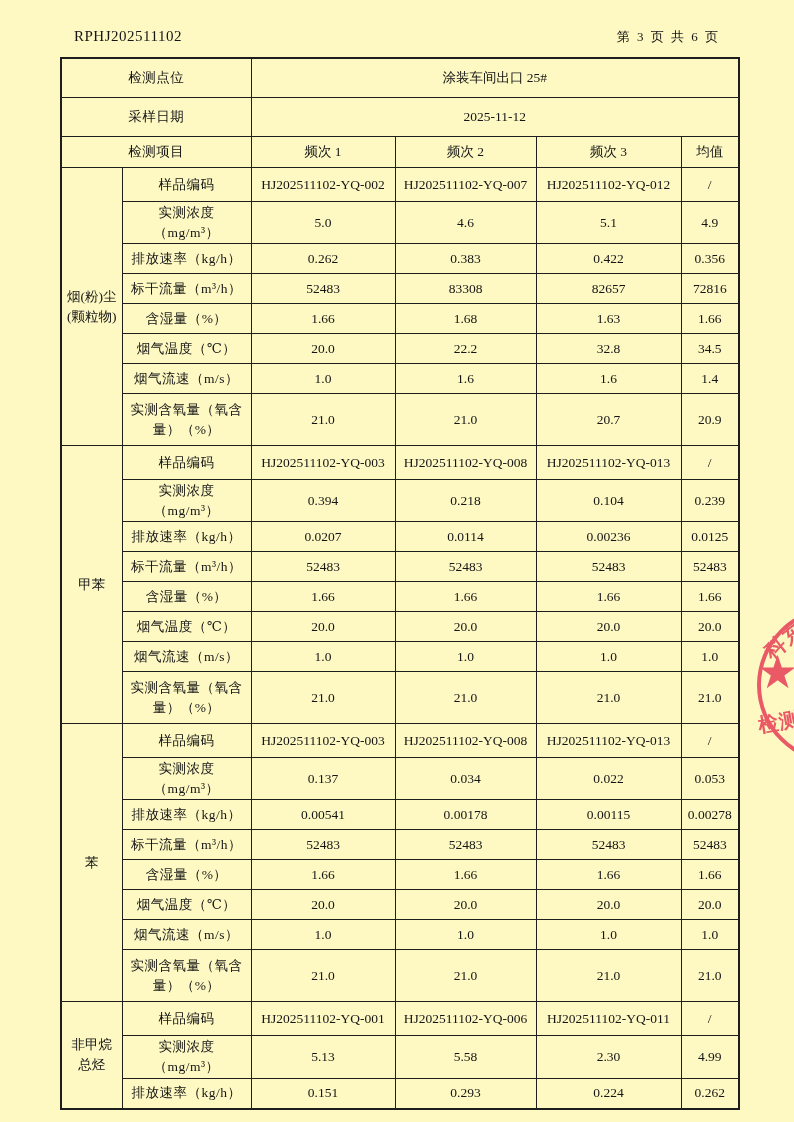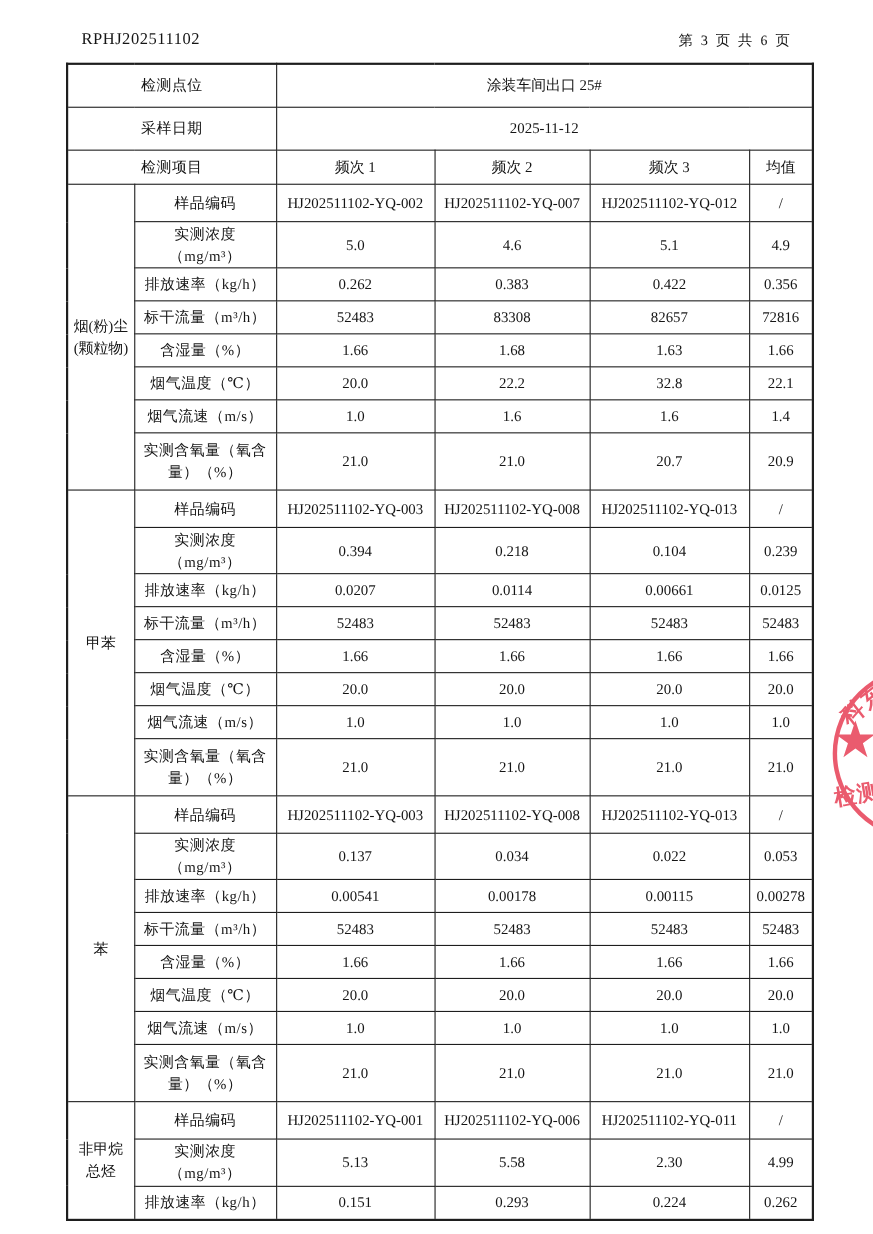--- a/index.html
+++ b/index.html
@@ -1,21 +1,21 @@
 <!DOCTYPE html>
 <html><head>
 <meta charset="utf-8">
 <style>
   html, body { margin: 0; padding: 0; background: #e8e8e8; }
   .page {
     position: relative;
     width: 794px;
     height: 1122px;
     margin: 0 auto;
-    background: #ffffff;
+    background: #fef9c3;
     overflow: hidden;
     font-family: "Liberation Serif", "DejaVu Serif", serif;
     color: #151515;
   }
   .doc-number {
     position: absolute;
     left: 74px;
     top: 28px;
     font-size: 15px;
     letter-spacing: 0.5px;
@@ -161,21 +161,21 @@
           <td class="value-cell">1.66</td>
           <td class="value-cell">1.68</td>
           <td class="value-cell">1.63</td>
           <td class="value-cell">1.66</td>
         </tr>
         <tr class="norm">
           <td class="param-cell">烟气温度（℃）</td>
           <td class="value-cell">20.0</td>
           <td class="value-cell">22.2</td>
           <td class="value-cell">32.8</td>
-          <td class="value-cell">22.1</td>
+          <td class="value-cell">34.5</td>
         </tr>
         <tr class="norm">
           <td class="param-cell">烟气流速（m/s）</td>
           <td class="value-cell">1.0</td>
           <td class="value-cell">1.6</td>
           <td class="value-cell">1.6</td>
           <td class="value-cell">1.4</td>
         </tr>
         <tr class="tall">
           <td class="param-cell">实测含氧量（氧含量）（%）</td>
@@ -196,21 +196,21 @@
           <td class="param-cell">实测浓度（mg/m³）</td>
           <td class="value-cell">0.394</td>
           <td class="value-cell">0.218</td>
           <td class="value-cell">0.104</td>
           <td class="value-cell">0.239</td>
         </tr>
         <tr class="norm">
           <td class="param-cell">排放速率（kg/h）</td>
           <td class="value-cell">0.0207</td>
           <td class="value-cell">0.0114</td>
-          <td class="value-cell">0.00661</td>
+          <td class="value-cell">0.00236</td>
           <td class="value-cell">0.0125</td>
         </tr>
         <tr class="norm">
           <td class="param-cell">标干流量（m³/h）</td>
           <td class="value-cell">52483</td>
           <td class="value-cell">52483</td>
           <td class="value-cell">52483</td>
           <td class="value-cell">52483</td>
         </tr>
         <tr class="norm">

